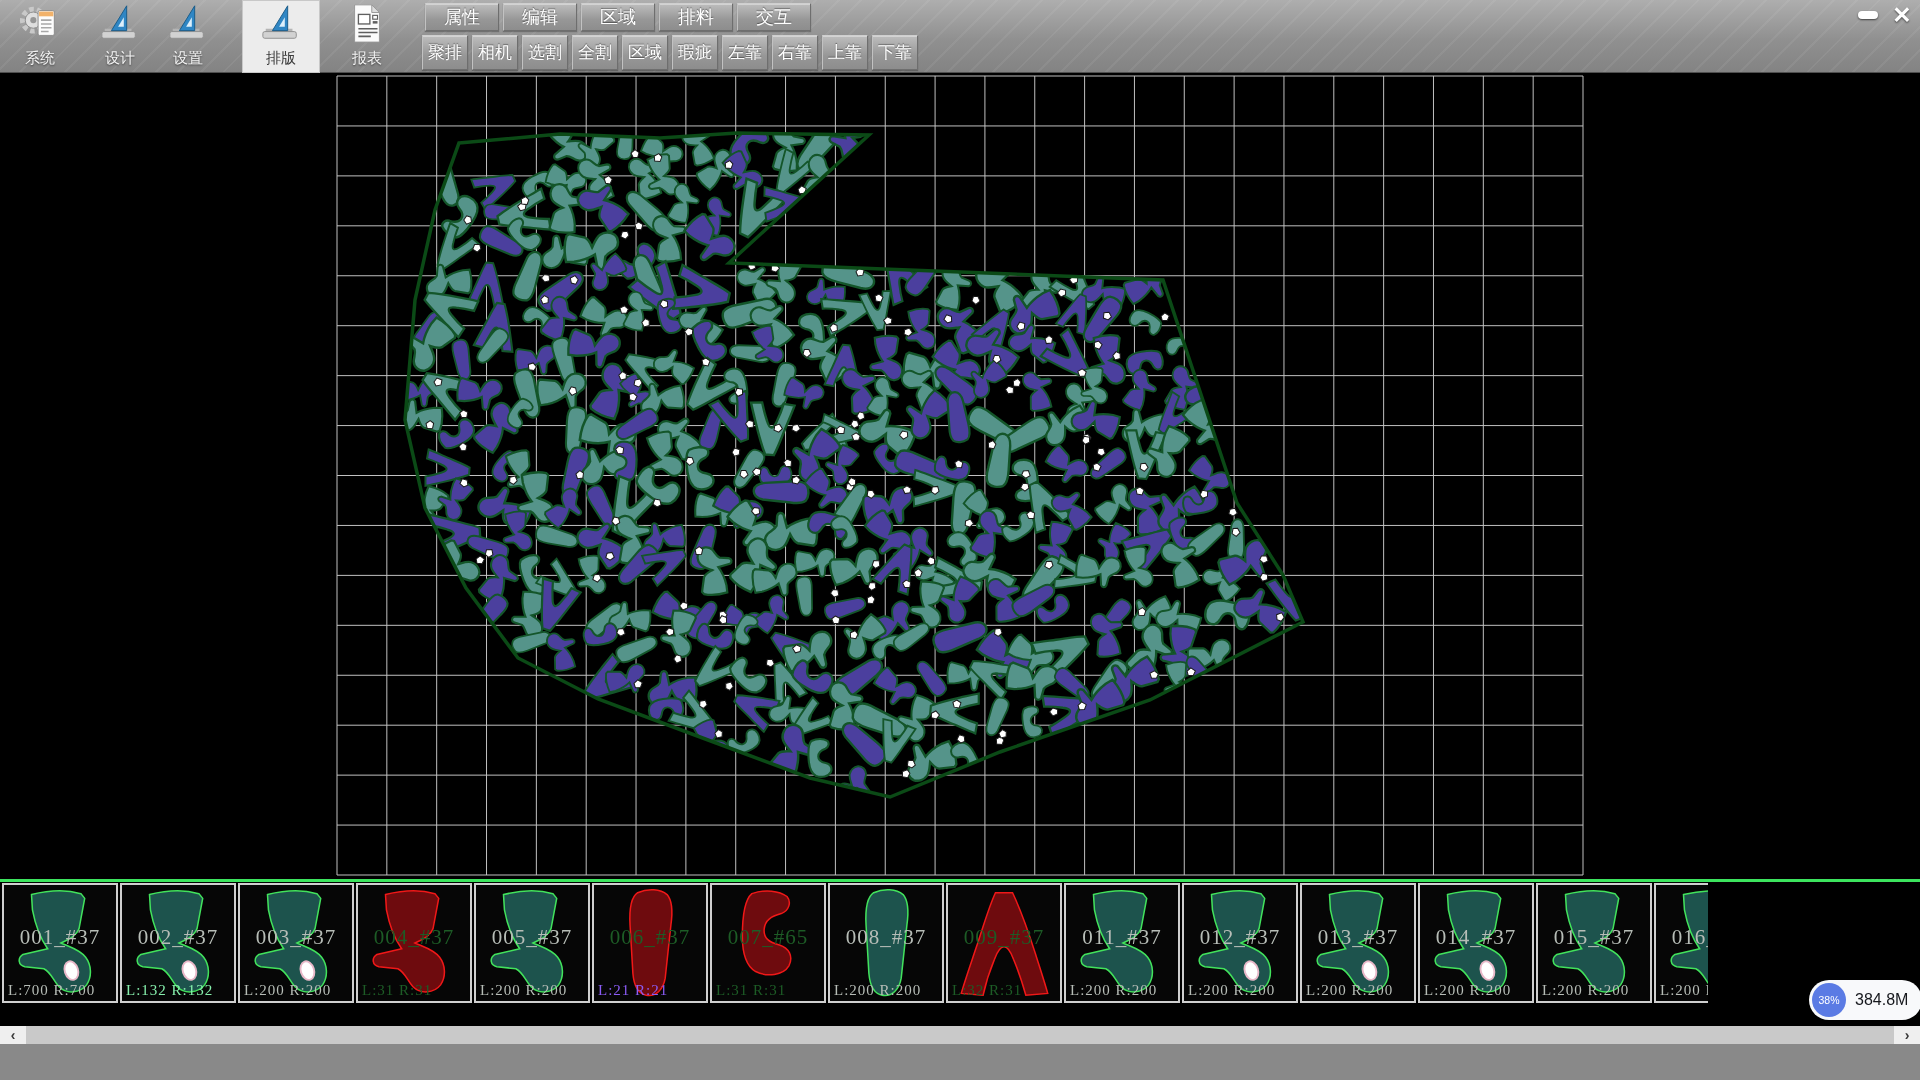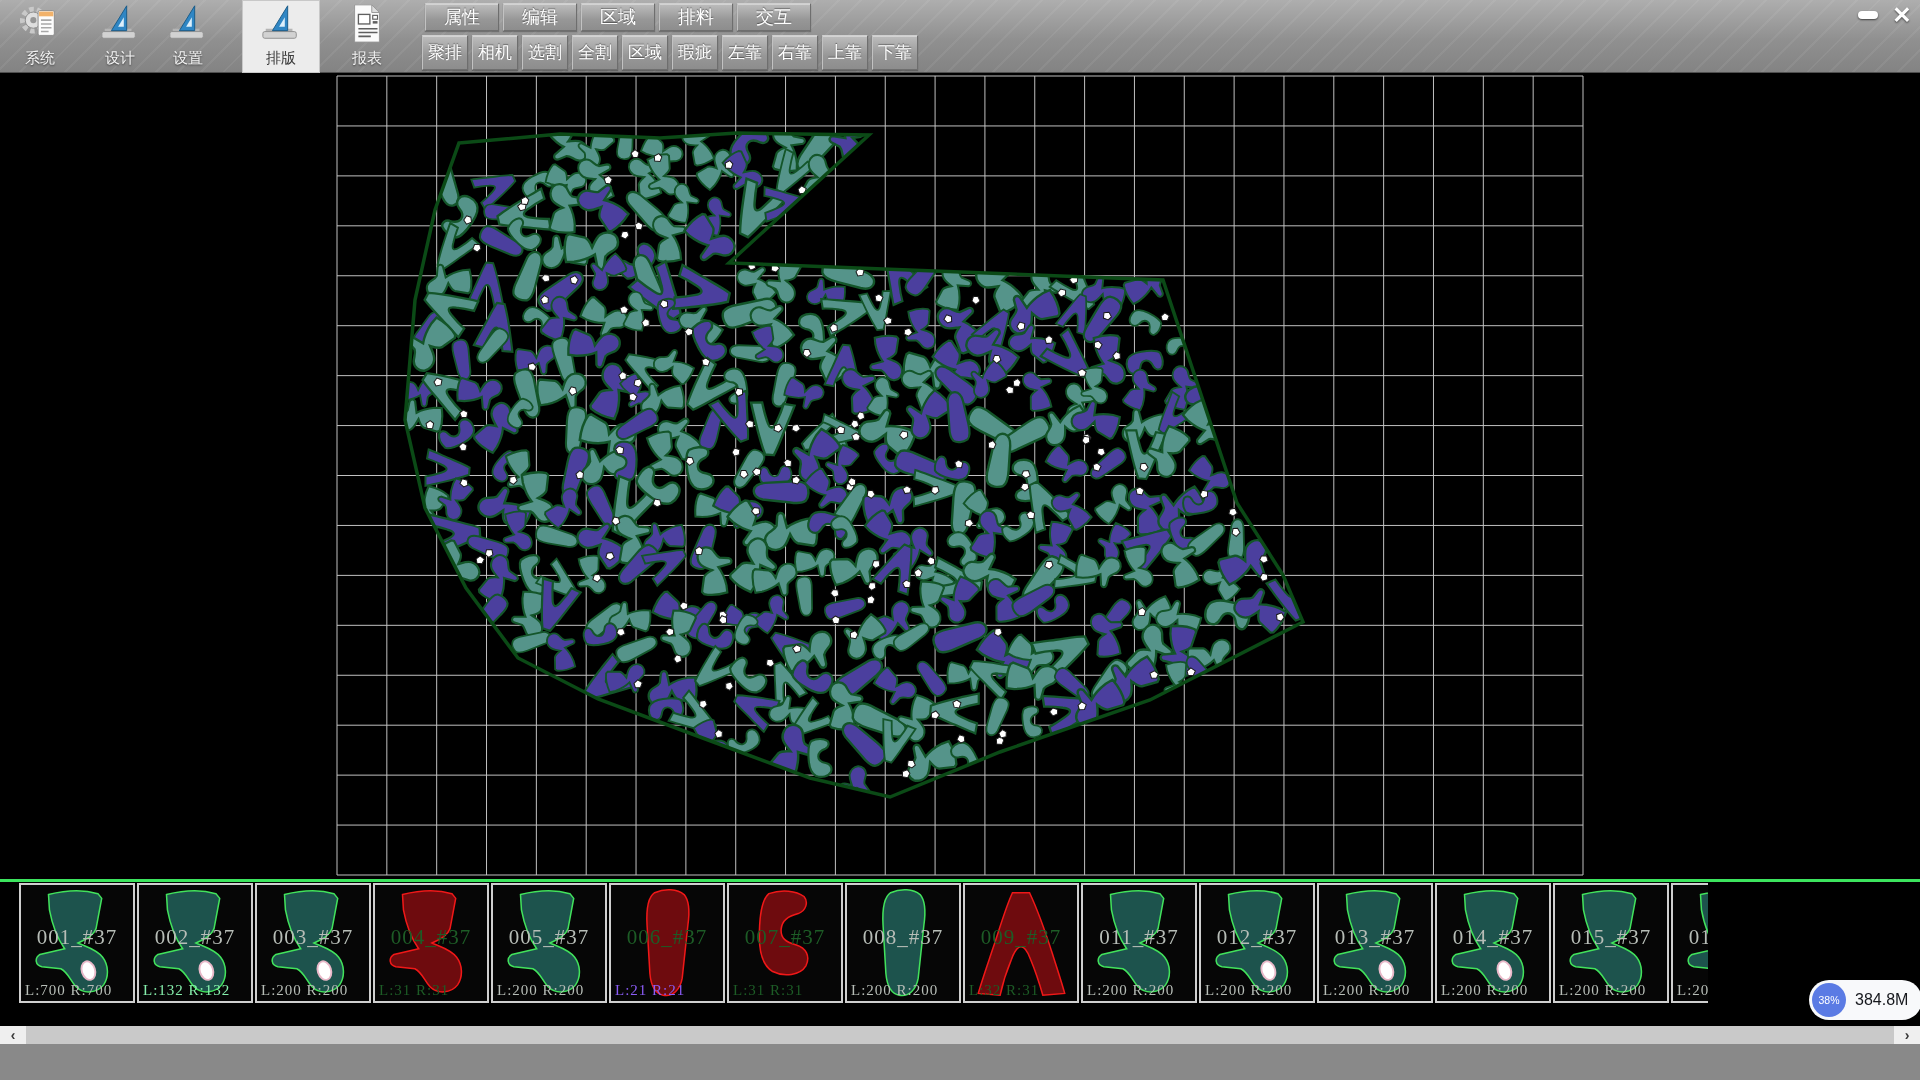--- a/index.html
+++ b/index.html
@@ -28,21 +28,21 @@
   .win-btn{width:28px;height:24px;display:flex;align-items:center;justify-content:center;cursor:pointer;}
   .win-btn .bar{width:20px;height:8px;background:#fff;border-radius:4px;
                 box-shadow:0 1px 2px rgba(0,0,0,.6);}
   .win-btn.close{color:#fff;font-size:23px;font-weight:bold;text-shadow:0 1px 2px rgba(0,0,0,.6);}
   
   .canvas{position:absolute;left:0;top:74px;width:1920px;height:805px;background:#000;}
   .canvas svg{position:absolute;left:0;top:0;}
   
   .green-line{position:absolute;left:0;top:879px;width:1920px;height:3px;z-index:2;}
   .thumbstrip{position:absolute;left:0;top:883px;width:1708px;height:122px;background:#000;
-              display:flex;padding-left:19px;overflow:hidden;}
+              display:flex;padding-left:2px;overflow:hidden;}
   .thumb{position:relative;flex:0 0 116px;height:120px;margin-right:2px;
          background:#060606;border:2px solid #cfcfcf;cursor:pointer;}
   .thumb svg{position:absolute;left:50%;top:2px;transform:translateX(-50%);}
   .thumb .pname{position:absolute;left:0;right:0;top:40px;text-align:center;
          font-family:"Liberation Serif",serif;font-size:21px;letter-spacing:1px;z-index:2;}
   .thumb .plr{position:absolute;left:4px;bottom:2px;font-family:"Liberation Serif",serif;
          font-size:15px;letter-spacing:1px;z-index:2;white-space:nowrap;}
   
   .memory-badge{position:absolute;left:1809px;top:980px;height:40px;border-radius:20px;
         display:flex;align-items:center;padding:0 14px 0 3px;z-index:5;
@@ -703,21 +703,21 @@
         <svg viewBox="0 0 100 120" width="98" height="114">
       <path d="M37,6 C48,1 61,2 68,8 C74,15 74,26 72,40 L66,96 C64,108 56,116 46,114 C37,112 33,103 32,91 L29,40 C28,22 31,10 37,6 Z" fill="#6e0b0e" stroke="#f01818" stroke-width="1.6"></path>
         </svg>
         <div class="pname" style="color: rgb(29, 92, 38);">006_#37</div>
         <div class="plr" style="color: #8b5cf6;">L:21 R:21</div>
       </div>
       <div class="thumb">
         <svg viewBox="0 0 100 120" width="98" height="114">
       <path d="M33,7 C47,2 62,4 70,10 C75,16 72,25 64,28 C53,31 47,35 46,44 C45,54 51,58 62,61 C72,64 77,73 72,83 C66,93 49,95 37,89 C27,83 23,70 23,52 C23,31 26,13 33,7 Z" fill="#6e0b0e" stroke="#f01818" stroke-width="1.6"></path>
         </svg>
-        <div class="pname" style="color: rgb(29, 92, 38);">007_#37</div>
+        <div class="pname" style="color: rgb(29, 92, 38);">007_#65</div>
         <div class="plr" style="color: rgb(29, 92, 38);">L:31 R:31</div>
       </div>
       <div class="thumb">
         <svg viewBox="0 0 100 120" width="98" height="114">
       <path d="M37,6 C48,1 61,2 68,8 C74,15 74,26 72,40 L66,96 C64,108 56,116 46,114 C37,112 33,103 32,91 L29,40 C28,22 31,10 37,6 Z" fill="#1d534d" stroke="#42e25c" stroke-width="1.6"></path>
         </svg>
         <div class="pname" style="color: rgb(183, 189, 183);">008_#37</div>
         <div class="plr" style="color: rgb(183, 189, 183);">L:200 R:200</div>
       </div>
       <div class="thumb">

